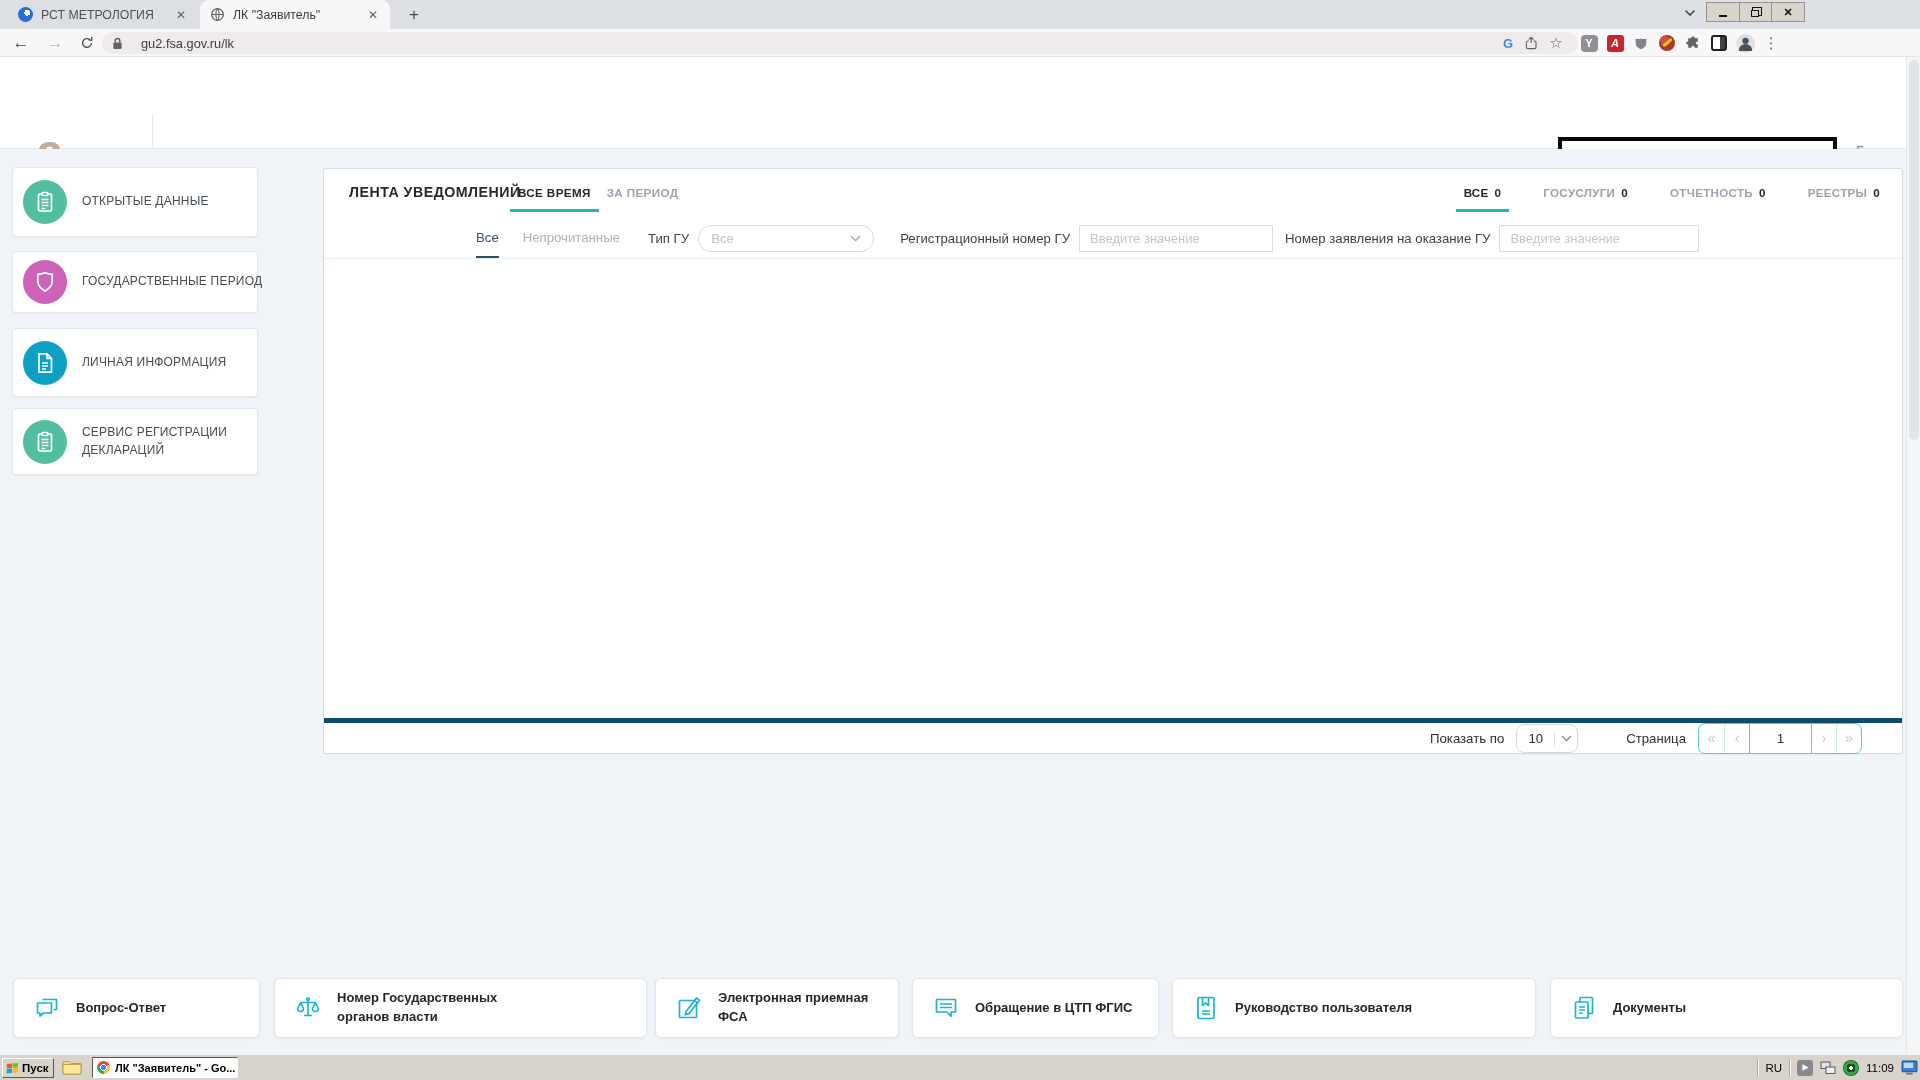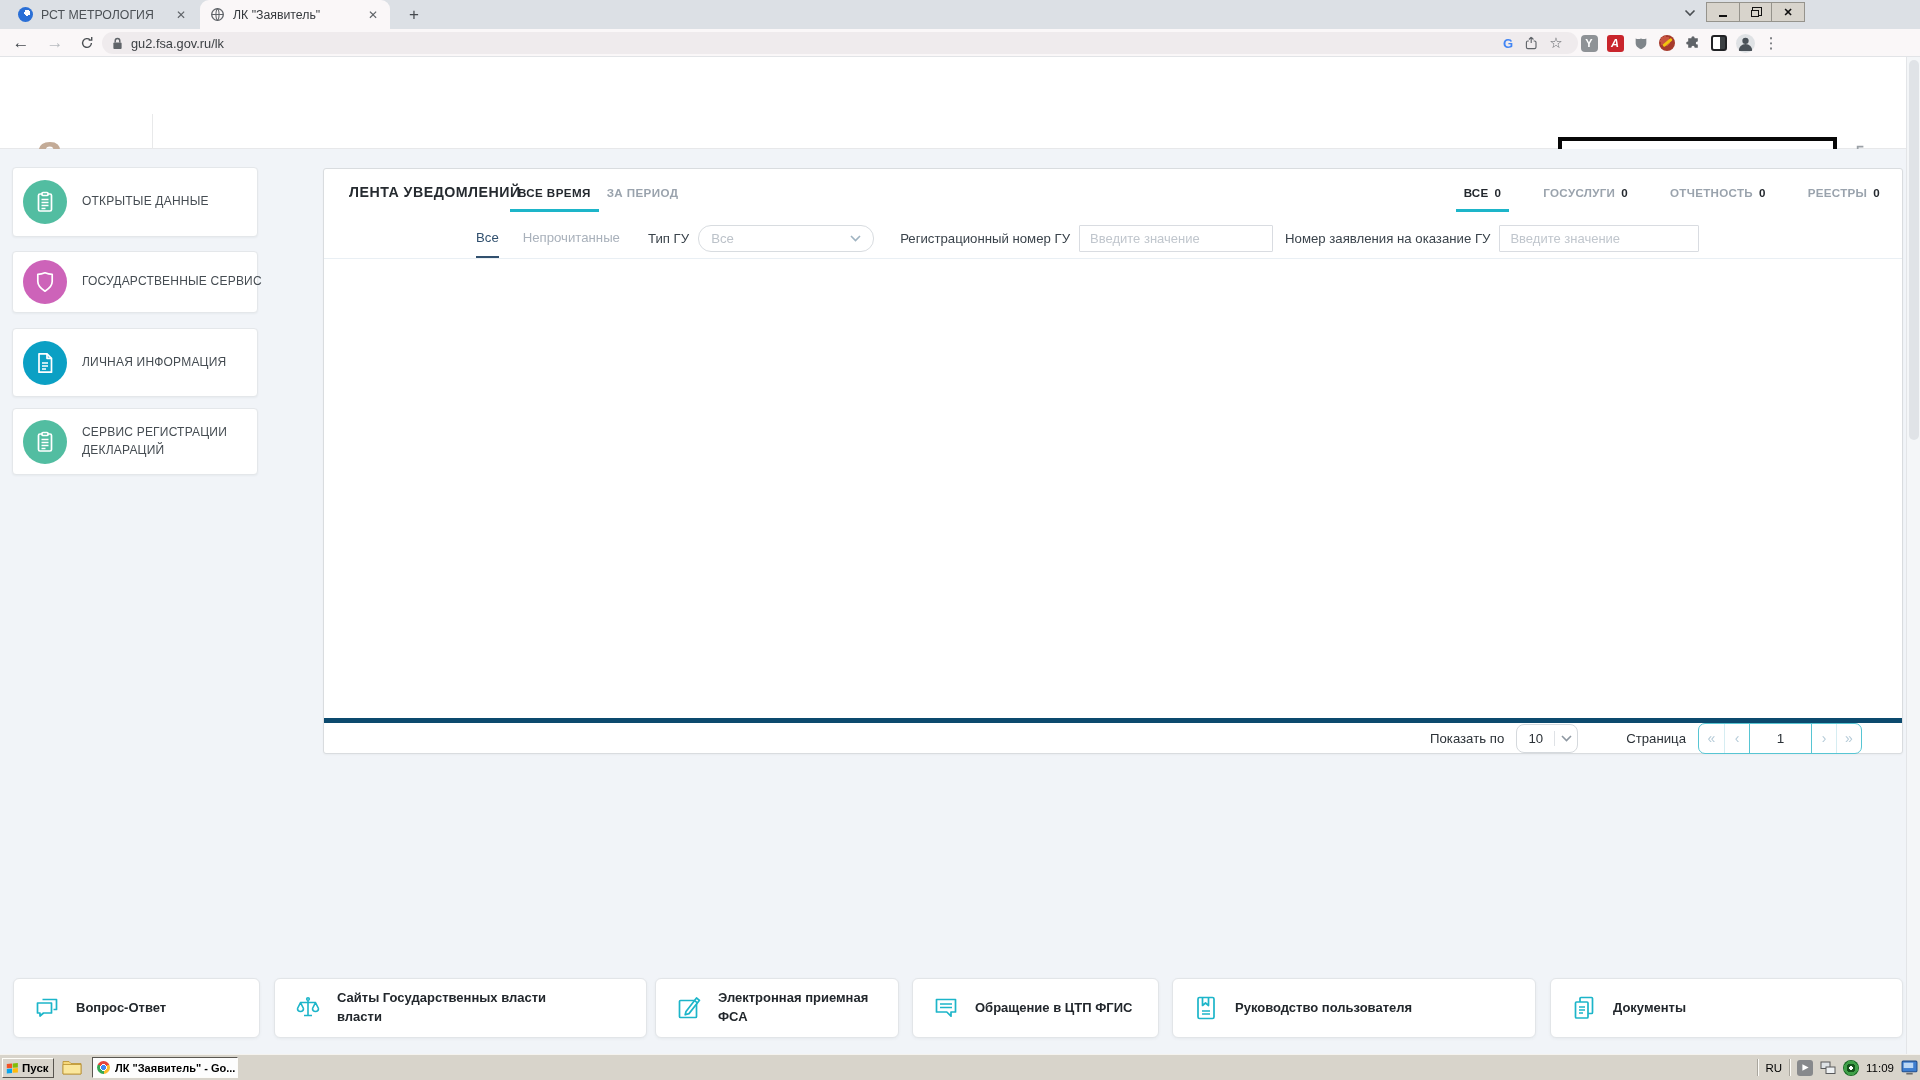--- a/index.html
+++ b/index.html
@@ -22,21 +22,21 @@
   .g-min { width:8px; height:2px; background:#111; margin-top:8px; }
   .g-res { width:8px; height:7px; border:1px solid #111; box-shadow:2px -2px 0 -0px #d8d4cc, 2px -2px 0 1px #111; margin:2px 2px 0 0; }
 
   
   #toolbar { position:absolute; left:0; top:29px; width:1920px; height:28px; background:#faf7f8; border-bottom:1px solid #e2e4e7; }
   .nav-ico { position:absolute; top:0; height:27px; display:grid; place-items:center; }
   .back { left:8px; width:26px; font-size:17px; color:#43484d; }
   .fwd { left:42px; width:26px; font-size:17px; color:#b7bbbf; }
   .reload { left:74px; width:26px; }
   .addr-pill { position:absolute; left:102px; top:3px; width:1476px; height:22px; border-radius:11px; background:#efebed; display:flex; align-items:center; padding:0 10px; }
-  .url-text { margin-left:8px; font-size:12.8px; color:#3b3f43; flex:1; }
+  .url-text { margin-left:18px; font-size:12.8px; color:#3b3f43; flex:1; }
   .pill-ico { display:grid; place-items:center; width:24px; height:20px; }
   .g-glyph { font-size:13px; font-weight:700; color:#4285f4; }
   .star-glyph { font-size:15px; color:#5f6368; }
   .ext-row { position:absolute; left:1580px; top:3px; height:22px; display:flex; align-items:center; gap:8px; }
   .ext { width:18px; height:18px; display:grid; place-items:center; }
   .x-yandex { width:17px; height:17px; border-radius:4px; background:#8e9296; color:#fff; font-size:11px; font-weight:700; display:grid; place-items:center; }
   .x-pdf { width:17px; height:17px; border-radius:3px; background:#c9252c; color:#fff; font-size:11px; font-weight:700; font-style:italic; display:grid; place-items:center; }
   .x-seal { position:relative; width:16px; height:16px; border-radius:50%; background:radial-gradient(circle at 40% 40%, #c75440 0 5px, #a63a2c 5px); }
   .x-seal i { position:absolute; left:3px; top:6px; width:11px; height:3px; background:#f1c40f; border-radius:1px; transform:rotate(-40deg); }
   .x-square { width:16px; height:16px; border:2px solid #202124; border-radius:3px; background:linear-gradient(90deg,#fff 0 7px,#3c4043 7px); }
@@ -258,21 +258,21 @@
           </svg>
       </span>
       <span class="side-label nw">ОТКРЫТЫЕ ДАННЫЕ</span>
     </div>
     <div class="side-card" style="top:102px; height:62px;">
       <span class="side-ico" style="background:#cd63b9">
         <svg width="24" height="24" viewBox="0 0 24 24" fill="none" stroke="#fff" stroke-width="1.7" stroke-linejoin="round">
             <path d="M12 2.8c-2.4 1-4.8 1.5-7.2 1.5v7.2c0 4.6 2.9 7 7.2 9.7 4.3-2.7 7.2-5.1 7.2-9.7V4.3c-2.4 0-4.8-.5-7.2-1.5z"></path>
           </svg>
       </span>
-      <span class="side-label nw">ГОСУДАРСТВЕННЫЕ СЕРВИС</span>
+      <span class="side-label nw">ГОСУДАРСТВЕННЫЕ ПЕРИОД</span>
     </div>
     <div class="side-card" style="top:179px; height:69px;">
       <span class="side-ico" style="background:#0ba0c4">
         <svg width="24" height="24" viewBox="0 0 24 24" fill="none" stroke="#fff" stroke-width="1.7" stroke-linejoin="round">
             <path d="M6 2.8h8l4.5 4.5V21.2H6z"></path>
             <path d="M14 2.8V7.3h4.5"></path>
             <path d="M9 12h6M9 15h6M9 18h4"></path>
           </svg>
       </span>
       <span class="side-label nw">ЛИЧНАЯ ИНФОРМАЦИЯ</span>
@@ -361,21 +361,21 @@
       <span class="fcard-label">Вопрос-Ответ</span>
     </div>
     <div class="fcard" style="left:274px; width:373px;">
       <span>
         <svg width="26" height="26" viewBox="0 0 26 26" fill="none" stroke="#1cb5c9" stroke-width="1.6" stroke-linejoin="round">
             <circle cx="13" cy="4" r="1.3"></circle>
             <path d="M13 5.5v15M9 20.5h8M5.5 7.5h15"></path>
             <path d="M2.5 13.5 5.5 7.7l3 5.8M2.5 13.5a3 3 0 0 0 6 0M17.5 13.5l3-5.8 3 5.8M17.5 13.5a3 3 0 0 0 6 0"></path>
           </svg>
       </span>
-      <span class="fcard-label" style="max-width:215px">Сайты Государственных власти власти</span>
+      <span class="fcard-label" style="max-width:215px">Номер Государственных органов власти</span>
     </div>
     <div class="fcard" style="left:655px; width:244px;">
       <span>
         <svg width="26" height="26" viewBox="0 0 26 26" fill="none" stroke="#1cb5c9" stroke-width="1.7" stroke-linejoin="round">
             <rect x="3.5" y="5.5" width="17" height="17" rx="1"></rect>
             <path d="M10 16.5 20.5 3l3 2.3L13 18.6l-3.8 1.2z" fill="#fff"></path>
             <path d="M18.5 5.6l3 2.3"></path>
           </svg>
       </span>
       <span class="fcard-label">Электронная приемная ФСА</span>

